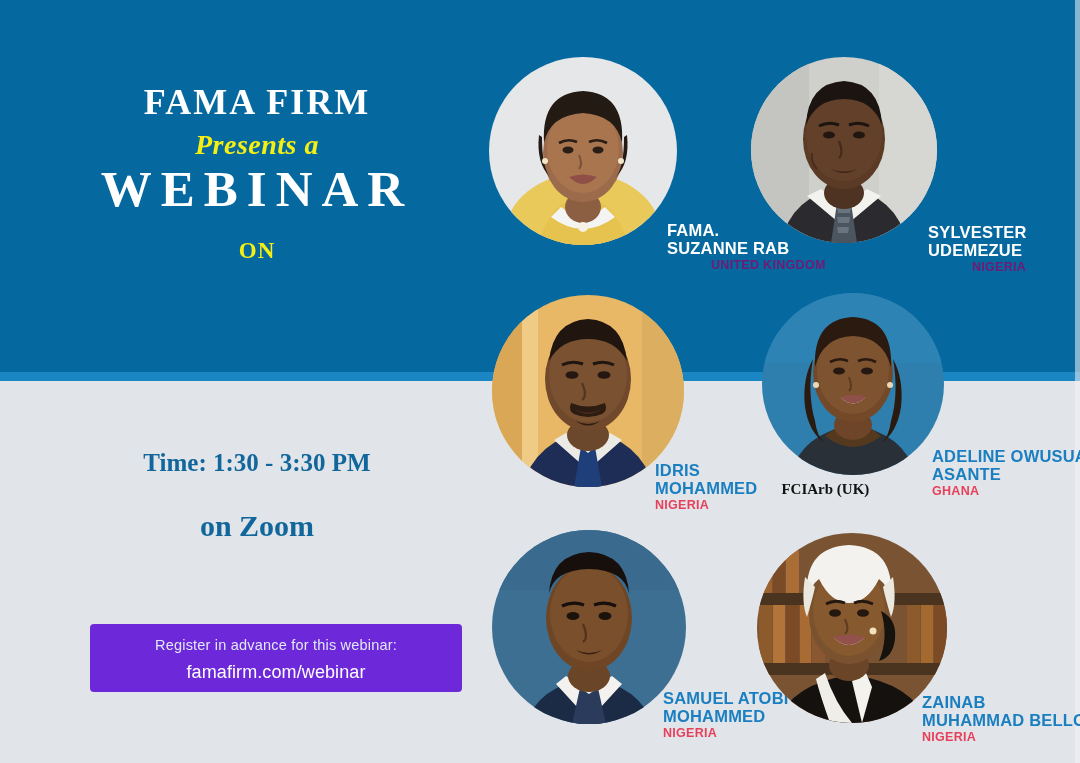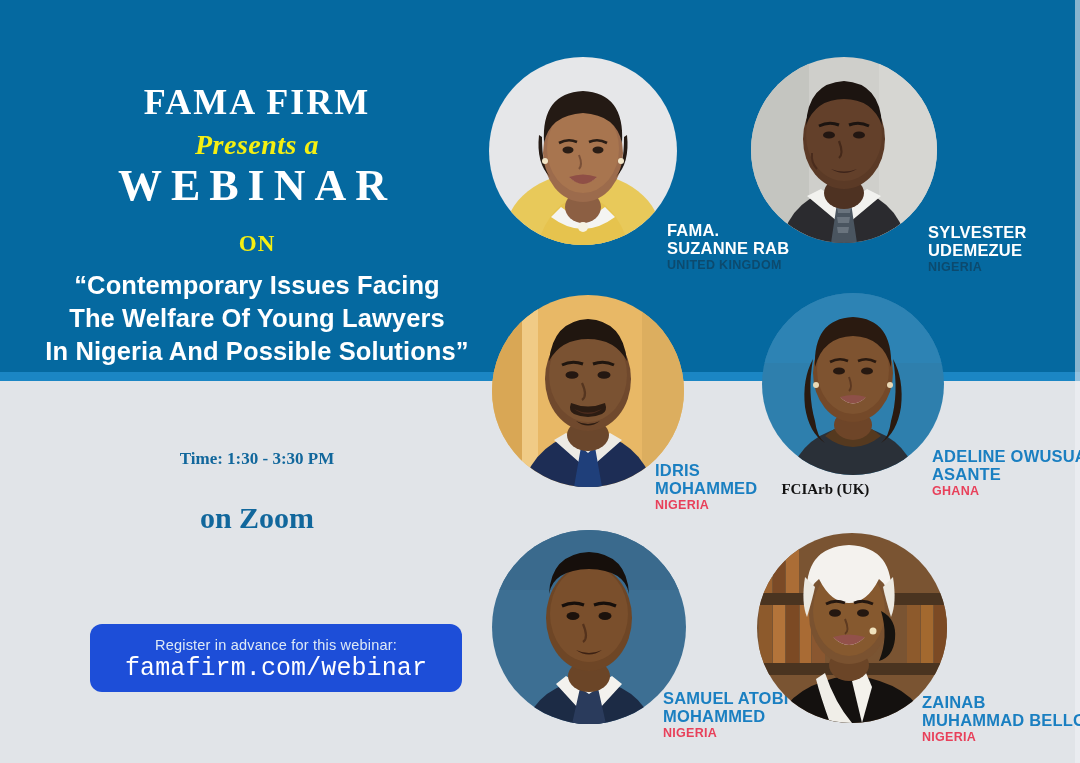--- a/index.html
+++ b/index.html
@@ -76,21 +76,21 @@
     font-weight: bold;
     font-style: italic;
     font-size: 28px;
     color: #f5ef12;
     margin-top: 8px;
     letter-spacing: .5px;
   }
   .webinar {
     font-family: "Liberation Serif", serif;
     font-weight: bold;
-    font-size: 44px;
+    font-size: 51px;
     letter-spacing: 9px;
     color: #ffffff;
     margin-top: 2px;
     line-height: 1.05;
     white-space: nowrap;
   }
   .on-word {
     font-family: "Liberation Serif", serif;
     font-weight: bold;
     font-size: 23px;
@@ -114,48 +114,47 @@
     position: absolute;
     left: 42px;
     top: 428px;
     width: 430px;
     text-align: center;
     font-family: "Liberation Serif", serif;
     font-weight: bold;
     color: #11679c;
   }
   .when .date { font-size: 30px; letter-spacing: .2px; }
-  .when .time { font-size: 17px; margin-top: 21px; }
+  .when .time { font-size: 25px; margin-top: 21px; }
   .when .zoom-line { font-size: 30px; margin-top: 32px; }
 
   
   .register {
     position: absolute;
     left: 90px;
     top: 624px;
     width: 372px;
     height: 68px;
-    border-radius: 12px;
-    background: #1d4ed8;
+    border-radius: 4px;
+    background: #6d28d9;
     text-align: center;
     color: #e8f2f8;
     box-sizing: border-box;
     padding-top: 13px;
   }
   .register .r1 {
     font-size: 14.5px;
     letter-spacing: .2px;
     opacity: .95;
   }
   .register .r2 {
-    font-size: 25px;
-    margin-top: 1px;
+    font-size: 18px;
+    margin-top: 9px;
     letter-spacing: .1px;
     color: #ffffff;
-    font-family: Liberation Mono, monospace;
   }
 
   
   .portrait {
     position: absolute;
     border-radius: 50%;
     overflow: hidden;
   }
   .portrait svg { display: block; }
 
@@ -177,45 +176,40 @@
     font-size: 15px;
     letter-spacing: 0;
     padding-left: 24px;
   }
   .caption .country {
     font-size: 12.5px;
     margin-top: 2px;
     letter-spacing: .3px;
   }
   .on-blue .nm { color: #ffffff; }
-  .on-blue .country { color: #0c4a6e; }
+  .on-blue .country { color: #701a75; margin-left: 44px; }
   .on-gray .nm { color: #1a7fc1; }
   .on-gray .country { color: #e8405a; }
   .on-gray .suffix { color: #111111; }
 </style>
 </head>
 <body>
 
 <div class="flyer">
 
   <div class="band-blue"></div>
   <div class="band-blue-hi"></div>
   <div class="band-gray"></div>
   <div class="edge-right"></div>
 
   <div class="headline">
     <div class="fama">FAMA FIRM</div>
     <div class="presents">Presents a</div>
     <div class="webinar">WEBINAR</div>
     <div class="on-word">ON</div>
-    <div class="topic">
-      <div>“Contemporary Issues Facing</div>
-      <div>The Welfare Of Young Lawyers</div>
-      <div>In Nigeria And Possible Solutions”</div>
-    </div>
   </div>
 
   <div class="when">
     <div class="time">Time: 1:30 - 3:30 PM</div>
     <div class="zoom-line">on Zoom</div>
   </div>
 
   <div class="register">
     <div class="r1">Register in advance for this webinar:</div>
     <div class="r2">famafirm.com/webinar</div>

